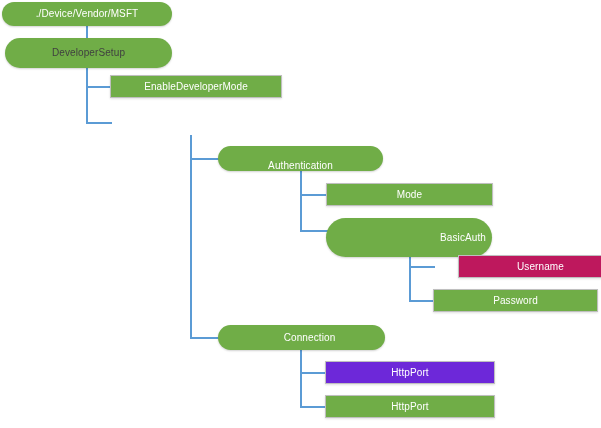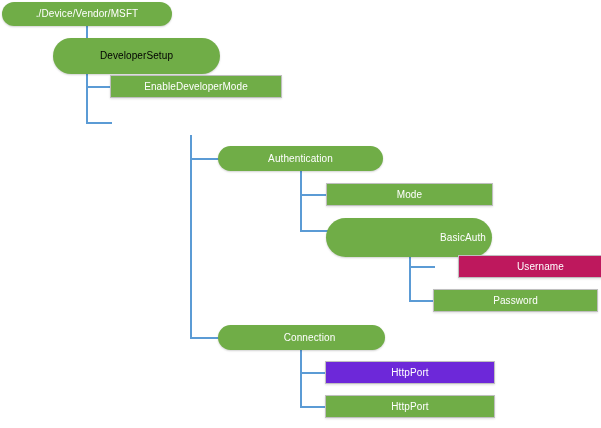--- a/index.html
+++ b/index.html
@@ -68,27 +68,27 @@
     <div class="conn v" style="left: 409px; top: 251px; height: 51px; background: rgb(91, 155, 213);"></div>
     <div class="conn h" style="left: 409px; top: 266px; width: 26px; background: rgb(91, 155, 213);"></div>
     <div class="conn h" style="left: 409px; top: 300px; width: 26px; background: rgb(91, 155, 213);"></div>
     <div class="conn v" style="left: 300px; top: 350px; height: 7px; background: rgb(91, 155, 213);"></div>
     <div class="conn v" style="left: 300px; top: 357px; height: 50px; background: rgb(91, 155, 213);"></div>
     <div class="conn h" style="left: 300px; top: 372px; width: 27px; background: rgb(91, 155, 213);"></div>
     <div class="conn h" style="left: 300px; top: 406px; width: 27px; background: rgb(91, 155, 213);"></div>
     <div class="node pill" style="left: 2px; top: 2px; width: 170px; height: 24px; background: rgb(112, 173, 71); color: rgb(255, 255, 255);">
       <span class="label">./Device/Vendor/MSFT</span>
     </div>
-    <div class="node pill" style="left: 5px; top: 38px; width: 167px; height: 36px; background: rgb(112, 173, 71); color: #000000; margin-left: 48px;">
+    <div class="node pill" style="left: 5px; top: 38px; width: 167px; height: 30px; background: rgb(112, 173, 71); color: #404040;">
       <span class="label">DeveloperSetup</span>
     </div>
     <div class="node rect" style="left: 110px; top: 75px; width: 172px; height: 23px; background: rgb(112, 173, 71); color: rgb(255, 255, 255); border-color: rgb(191, 191, 191);">
       <span class="label">EnableDeveloperMode</span>
     </div>
-    <div class="node pill" style="left: 218px; top: 146px; width: 165px; height: 25px; background: rgb(112, 173, 71); color: rgb(255, 255, 255);">
+    <div class="node pill" style="left: 218px; top: 146px; width: 165px; height: 25px; background: rgb(112, 173, 71); color: rgb(255, 255, 255); align-items: flex-end;">
       <span class="label">Authentication</span>
     </div>
     <div class="node rect" style="left: 326px; top: 183px; width: 167px; height: 23px; background: rgb(112, 173, 71); color: rgb(255, 255, 255); border-color: rgb(191, 191, 191);">
       <span class="label">Mode</span>
     </div>
     <div class="node pill" style="left: 326px; top: 218px; width: 166px; height: 39px; background: rgb(112, 173, 71); color: rgb(255, 255, 255); justify-content: flex-end;">
       <span class="label">BasicAuth</span>
     </div>
     <div class="node rect" style="left: 458px; top: 255px; width: 165px; height: 23px; background: #be185d; color: rgb(255, 255, 255); border-color: rgb(191, 191, 191);">
       <span class="label">Username</span>

